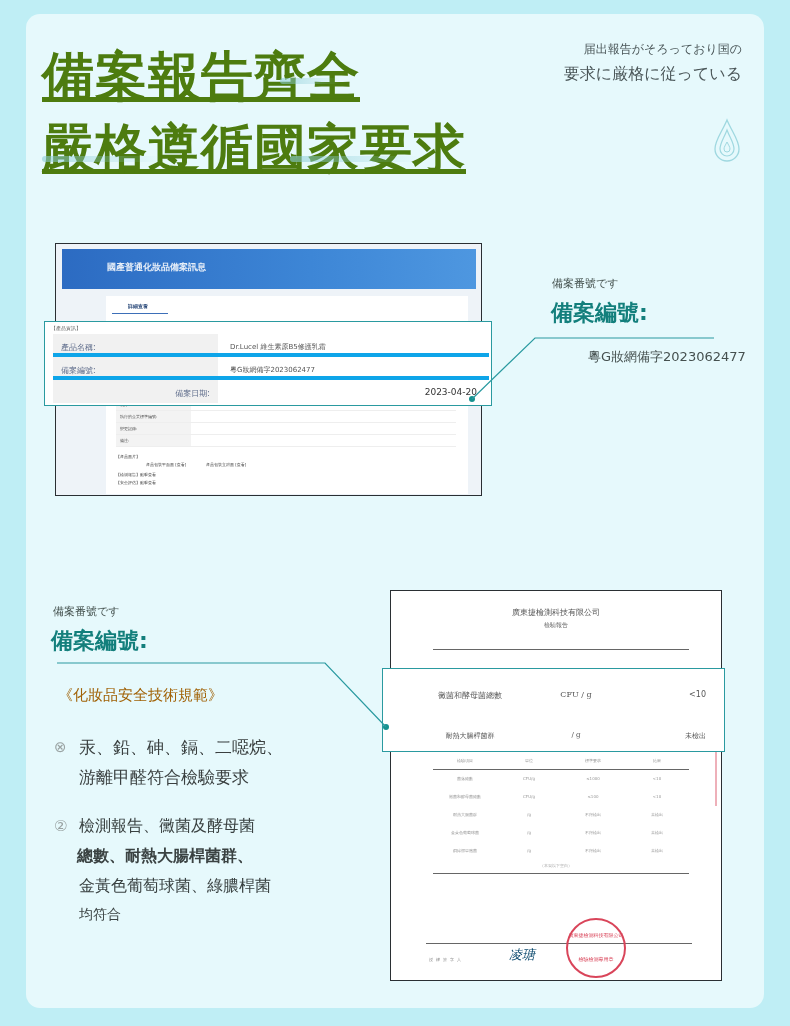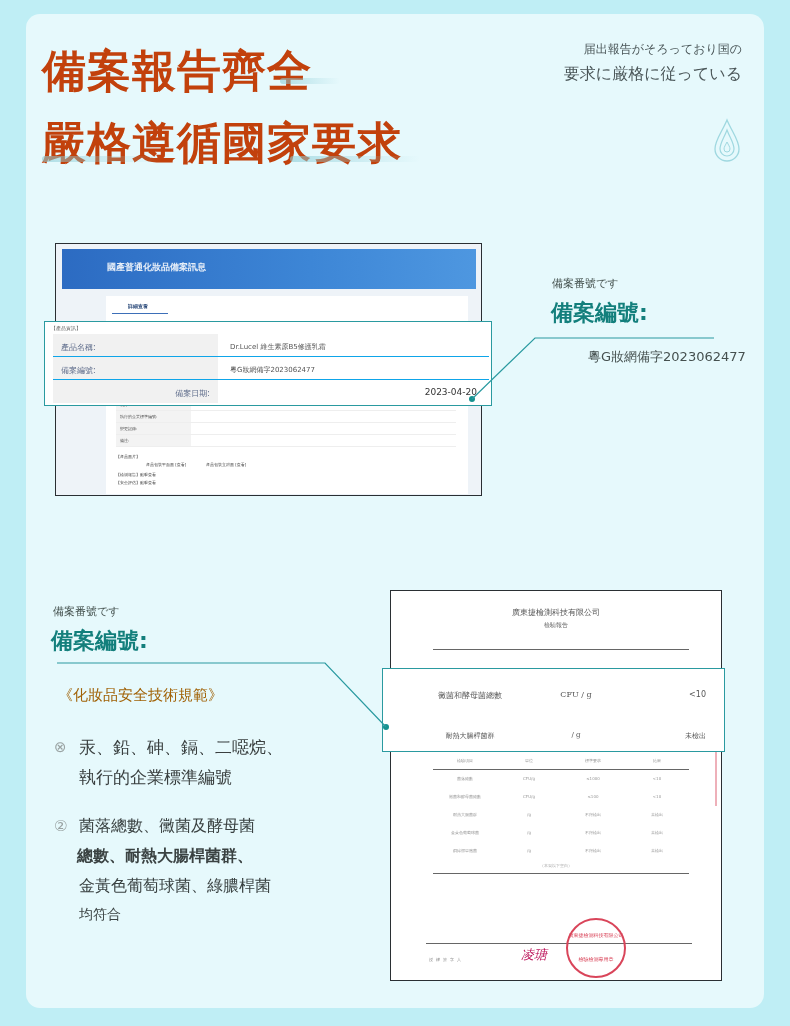--- a/index.html
+++ b/index.html
@@ -9,22 +9,22 @@
       font-family: "DejaVu Sans", sans-serif;
       position: relative;
     }
     .card {
       position: absolute; left: 26px; top: 14px; width: 738px; height: 994px;
       background: #e6f9fc; border-radius: 14px;
     }
     .abs { position: absolute; }
 
     .title1, .title2 {
-      font-family: "DejaVu Sans", sans-serif; font-weight: bold; color: #c2410c;
-      font-size: 44px; letter-spacing: 1px; white-space: nowrap;
+      font-family: "DejaVu Sans", sans-serif; font-weight: bold; color: #4d7c0f;
+      font-size: 52px; letter-spacing: 1px; white-space: nowrap; text-decoration: underline;
     }
     .title1 { left: 42px; top: 42px; }
     .title2 { left: 42px; top: 114px; }
     .underglow { height: 6px; background: linear-gradient(90deg, rgba(140,205,215,.6), rgba(140,205,215,0)); border-radius: 3px; }
 
     .jp-sub { font-size: 12px; color: #4a5658; white-space: nowrap; text-align: right; }
 
     .drop-icon { left: 712px; top: 118px; width: 30px; height: 46px; }
 
     
@@ -37,21 +37,21 @@
     .shot1 .tab-line { position: absolute; left: 6px; top: 17px; width: 56px; height: 1px; background: #3d6fb8; }
     .shot1 .rows { position: absolute; left: 10px; top: 103px; width: 340px; }
     .shot1 .row { display: flex; height: 12px; border-bottom: 1px solid #eee; font-size: 4px; color: #555; }
     .shot1 .row .k { width: 75px; background: #f3f3f3; padding: 3px 4px; }
     .shot1 .row .v { flex: 1; padding: 3px 4px; }
     .shot1 .extra { position: absolute; left: 10px; font-size: 4px; color: #444; }
 
     .zoom1 { left: 44px; top: 321px; width: 448px; height: 85px; background: #fff; border: 1.5px solid #2a9aa0; }
     .zoom1 .section { position: absolute; left: 6px; top: 3px; font-size: 5px; color: #666; }
     .zoom1 .tbl { position: absolute; left: 8px; top: 12px; width: 436px; }
-    .zoom1 .trow { display: flex; height: 23px; border-bottom: 1px solid #0ea5e9; }
+    .zoom1 .trow { display: flex; height: 23px; border-bottom: 4px solid #0ea5e9; }
     .zoom1 .tk { width: 165px; background: #f1f1f1; font-size: 8px; color: #5d6b8a; padding: 8px 8px; }
     .zoom1 .tv { flex: 1; font-size: 7px; color: #555; padding: 8px 12px; }
     .zoom1 .tv.date { font-size: 9px; color: #333; padding-top: 7px; }
 
     .dot { width: 6px; height: 6px; border-radius: 50%; background: #16918f; }
 
     .lbl-small { font-size: 11px; color: #45524f; white-space: nowrap; }
     .lbl-big { font-size: 22px; font-weight: bold; color: #137f7c; white-space: nowrap; }
     .reg-no { font-size: 13px; color: #45504f; white-space: nowrap; }
 
@@ -64,21 +64,21 @@
     .report { left: 390px; top: 590px; width: 332px; height: 391px; background: #fff; border: 1.5px solid #2a2f33; overflow: hidden; }
     .report .company { position: absolute; left: 0; width: 100%; top: 16px; text-align: center; font-size: 8px; color: #555; }
     .report .rtitle { position: absolute; left: 0; width: 100%; top: 30px; text-align: center; font-size: 6px; color: #666; }
     .report .hr { position: absolute; left: 42px; width: 256px; height: 1px; background: #666; }
     .report .grid { position: absolute; left: 42px; top: 160px; width: 256px; }
     .report .grow { display: flex; height: 18px; font-size: 4px; color: #999; align-items: center; }
     .report .grow span { flex: 1; text-align: center; }
     .report .end { position: absolute; left: 0; width: 100%; top: 272px; text-align: center; font-size: 4px; color: #aaa; }
     .report .sign-line { position: absolute; left: 35px; top: 352px; width: 266px; height: 1px; background: #666; }
     .report .signer { position: absolute; left: 38px; top: 366px; font-size: 4px; color: #888; letter-spacing: 3px; }
-    .report .sig { position: absolute; left: 118px; top: 355px; font-size: 13px; color: #be185d; font-style: italic; font-family: Liberation Serif, serif; margin-left: 12px; }
+    .report .sig { position: absolute; left: 118px; top: 355px; font-size: 13px; color: #0c4a6e; font-style: italic; font-family: Liberation Serif, serif; }
     .report .stamp { position: absolute; left: 175px; top: 327px; width: 60px; height: 60px; border: 2px solid #d9455a; border-radius: 50%; }
     .report .stamp-text { position: absolute; left: 0; width: 100%; top: 36px; text-align: center; font-size: 5px; color: #d9455a; }
     .report .stamp-top { position: absolute; left: 0; width: 100%; top: 12px; text-align: center; font-size: 5px; color: #d9455a; }
     .report .redmark { position: absolute; right: 4px; top: 155px; width: 18px; height: 60px; border-right: 2px solid #e37c8a; opacity: .6; }
 
     .zoom2 { left: 382px; top: 668px; width: 343px; height: 84px; background: #fff; border: 1.5px solid #2a9aa0; }
     .zoom2 .zrow { position: absolute; left: 0; width: 100%; height: 20px; font-size: 8px; color: #555; }
     .zoom2 .c1 { position: absolute; left: 32px; width: 110px; text-align: center; }
     .zoom2 .c2 { position: absolute; left: 158px; width: 70px; text-align: center; font-family: "DejaVu Serif", serif; }
     .zoom2 .c3 { position: absolute; right: 18px; width: 60px; text-align: right; }
@@ -161,24 +161,24 @@
 <div class="abs lbl-small" style="left:552px;top:276px;">備案番號です</div>
 <div class="abs lbl-big" style="left:551px;top:298px;">備案編號:</div>
 <div class="abs reg-no" style="left:588px;top:348px;">粵G妝網備字2023062477</div>
 
 <div class="abs lbl-small" style="left:53px;top:604px;">備案番號です</div>
 <div class="abs lbl-big" style="left:51px;top:626px;">備案編號:</div>
 <div class="abs std" style="left:58px;top:686px;">《化妝品安全技術規範》</div>
 
 <div class="abs marker" style="left:54px;top:738px;">⊗</div>
 <div class="abs li" style="left:79px;top:736px;">汞、鉛、砷、鎘、二噁烷、</div>
-<div class="abs li" style="left:79px;top:766px;">執行的企業標準編號</div>
+<div class="abs li" style="left:79px;top:766px;">游離甲醛符合檢驗要求</div>
 
 <div class="abs marker" style="left:54px;top:817px;">②</div>
-<div class="abs li2" style="left:79px;top:816px;">菌落總數、黴菌及酵母菌</div>
+<div class="abs li2" style="left:79px;top:816px;">檢測報告、黴菌及酵母菌</div>
 <div class="abs li2" style="left:77px;top:846px;font-weight:bold;">總數、耐熱大腸桿菌群、</div>
 <div class="abs li2" style="left:79px;top:876px;">金黃色葡萄球菌、綠膿桿菌</div>
 <div class="abs li2" style="left:79px;top:906px;font-size:14px;">均符合</div>
 
 <div class="abs report">
   <div class="company">廣東捷檢測科技有限公司</div>
   <div class="rtitle">檢驗報告</div>
   <div class="hr" style="top:58px;"></div>
   <div class="grid">
     <div class="grow">

